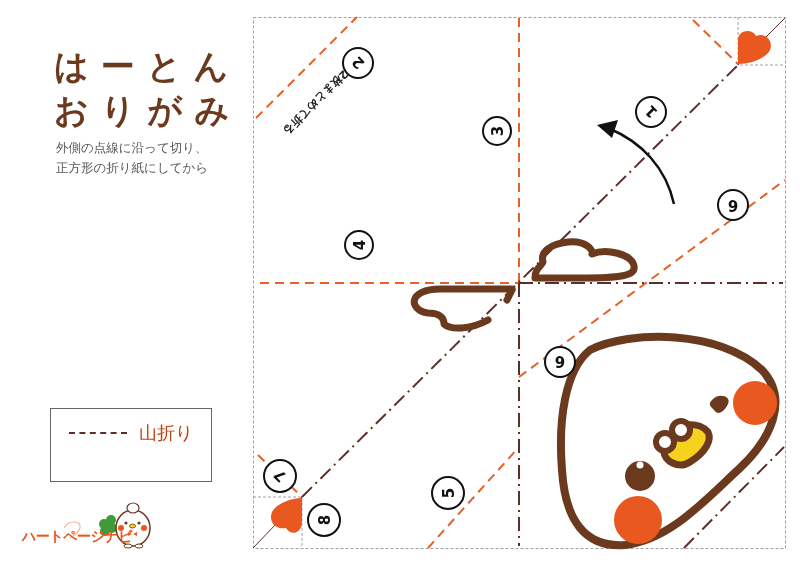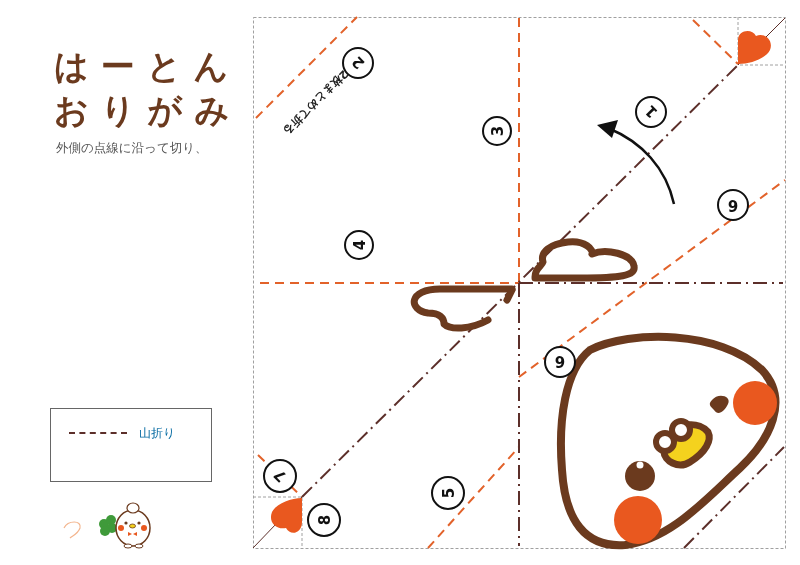--- a/index.html
+++ b/index.html
@@ -11,37 +11,38 @@
     .title div { white-space: nowrap; margin-left: 16px; }
     .desc { position: absolute; left: 40px; top: 138px; color: #555555;
             font-size: 12.5px; line-height: 20px; margin-left: 16px; }
     .desc div { white-space: nowrap; }
     .legend { position: absolute; left: 50px; top: 408px; width: 162px; height: 74px;
               border: 1.5px solid #666666; box-sizing: border-box; background: #fff; }
     .legend-row { position: absolute; left: 18px; height: 22px; display: flex; align-items: center; }
     .legend-row.r1 { top: 13px; }
     .legend-row.r2 { top: 37px; }
     .legend-line { width: 58px; height: 0; border-top: 2px dashed; margin-right: 12px; }
-    .legend-label { font-size: 12px; color: #0369a1; }
+    .legend-label { font-size: 18px; color: #c2410c; }
     .logo { position: absolute; left: 20px; top: 498px; width: 140px; height: 56px; }
     .logo-text { position: absolute; left: 2px; top: 30px; color: #e9531e; font-weight: bold;
                  font-size: 14px; letter-spacing: -0.5px; white-space: nowrap; }
     svg.sheet { position: absolute; left: 0; top: 0; }
     .num-text { font-family: "DejaVu Sans", sans-serif; font-weight: bold; font-size: 15px; fill: #111; }
   </style>
 </head>
 <body>
 
 <div class="title">
   <div>はーとん</div>
   <div>おりがみ</div>
 </div>
 
 <div class="desc">
   <div>外側の点線に沿って切り、</div>
+  <div>正方形の折り紙にしてから</div>
 </div>
 
 <div class="legend">
   <div class="legend-row r1">
     <span class="legend-line" style="border-top-color:#5c2f2a;"></span>
     <span class="legend-label">山折り</span>
   </div>
 </div>
 
 <div class="logo">
@@ -58,20 +59,21 @@
     <circle cx="119" cy="25" r="1.6" fill="#6b3a1e"></circle>
     <ellipse cx="112.5" cy="28" rx="3" ry="2" fill="#f4d21e" stroke="#6b3a1e" stroke-width="0.8"></ellipse>
     <circle cx="101" cy="30" r="3" fill="#e9581f"></circle>
     <circle cx="124" cy="30" r="3" fill="#e9581f"></circle>
     <path d="M108 38 L112 36 L108 34 Z M117 38 L113 36 L117 34 Z" fill="#e9581f"></path>
     <ellipse cx="108" cy="48" rx="4" ry="2" fill="#ffffff" stroke="#6b3a1e" stroke-width="1"></ellipse>
     <ellipse cx="119" cy="48" rx="4" ry="2" fill="#ffffff" stroke="#6b3a1e" stroke-width="1"></ellipse>
 
     <path d="M44 30 C 48 22, 62 22, 60 30 C 58 36, 52 38, 50 40" fill="none" stroke="#f3b58e" stroke-width="1.2"></path>
   </svg>
+  <span class="logo-text">ハートページナビ</span>
 </div>
 
 <svg class="sheet" width="800" height="565" viewBox="0 0 800 565">
 
   <rect x="253.5" y="17.5" width="532" height="531" fill="none" stroke="#a0a0a0" stroke-width="1" stroke-dasharray="3 2"></rect>
 
   <path d="M738 17 L738 65 L785 65" fill="none" stroke="#a0a0a0" stroke-width="1" stroke-dasharray="3 2"></path>
   <path d="M253 497 L302 497 L302 548" fill="none" stroke="#a0a0a0" stroke-width="1" stroke-dasharray="3 2"></path>
 
   <g stroke="#e2622a" stroke-width="2" stroke-dasharray="9 6" fill="none">

